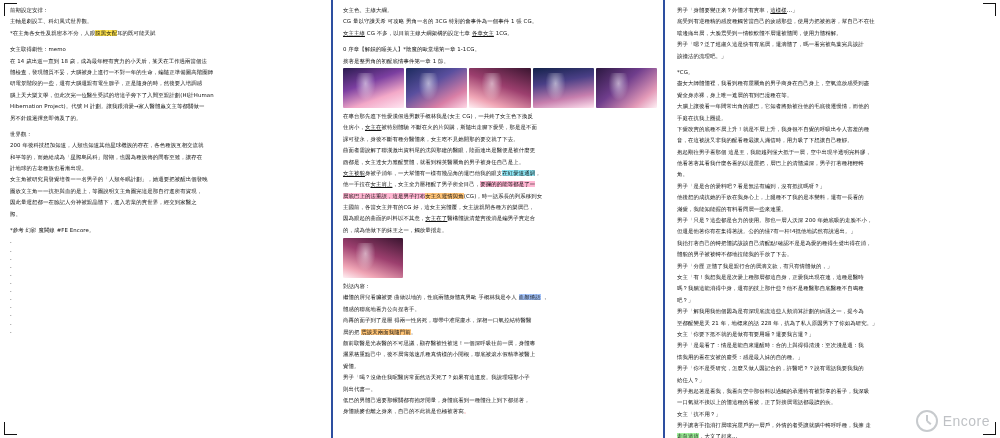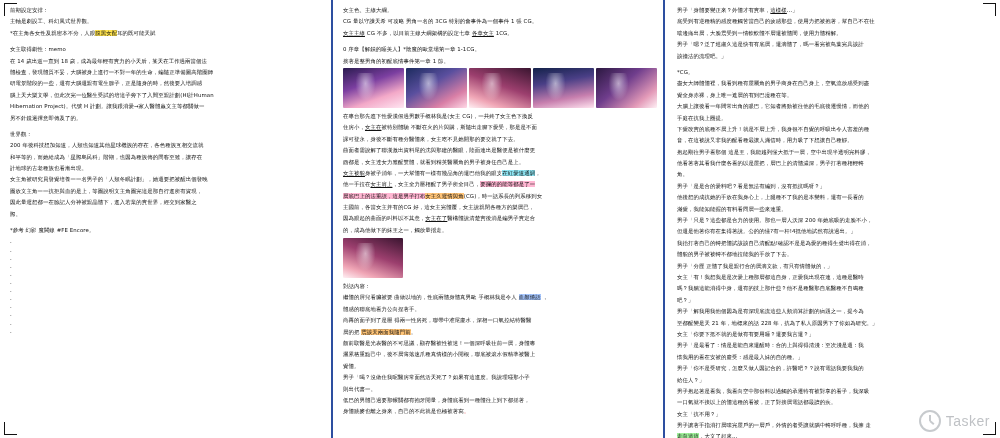--- a/index.html
+++ b/index.html
@@ -247,16 +247,16 @@
       <i class="h"></i>
       <i class="v"></i>
     </div>
   <div class="crop br">
       <i class="h"></i>
       <i class="v"></i>
     </div>
 
   <div class="watermark">
     <div class="wm-logo"></div>
-    <div class="wm-text">Tasker</div>
+    <div class="wm-text">Encore</div>
   </div>
 
 </div>
 
 </body></html>

